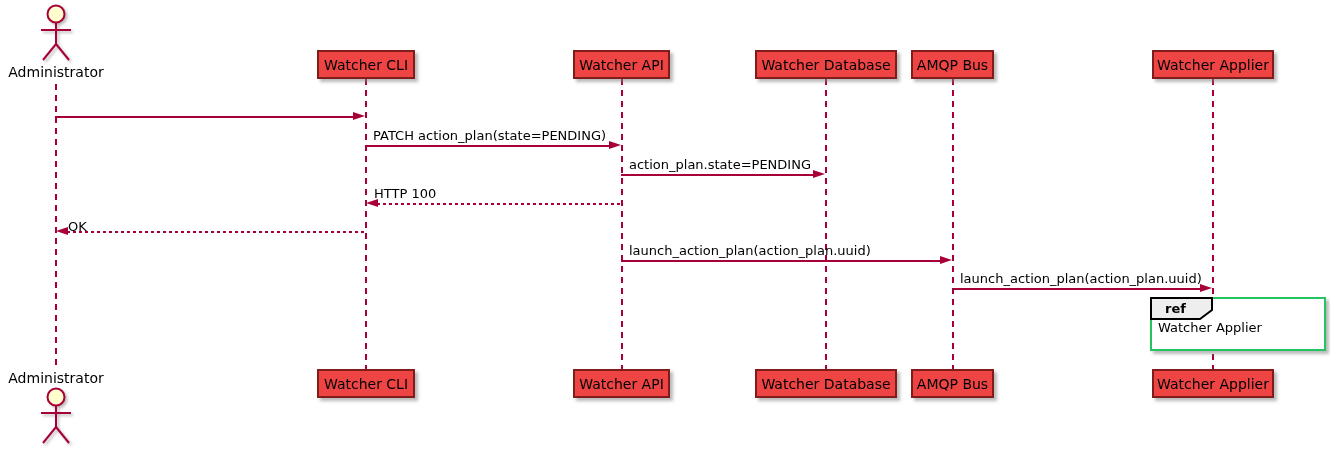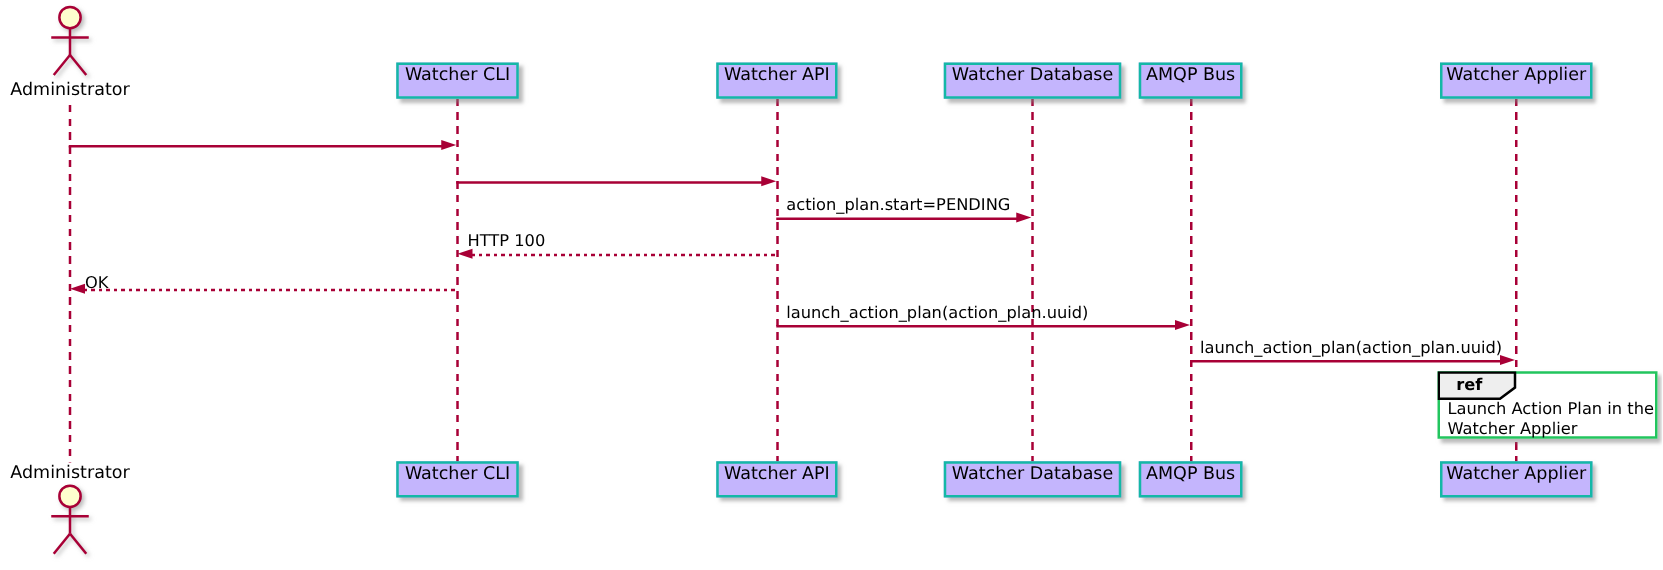--- a/index.html
+++ b/index.html
@@ -12,23 +12,23 @@
     overflow:hidden;
   }
   
   .lifeline{
     position:absolute;width:2px;z-index:1;
     background:repeating-linear-gradient(to bottom,#A80036 0 6px,transparent 6px 11px);
   }
   
   .pbox{
     position:absolute;height:25px;z-index:2;
-    background:#c4b5fd;border:2px solid #14b8a6;
+    background:#ef4444;border:2px solid #7f1d1d;
     box-shadow:3px 3px 3px rgba(130,130,130,0.55);
-    display:flex;align-items:flex-start;justify-content:center;
+    display:flex;align-items:center;justify-content:center;
     font-size:14px;white-space:nowrap;
   }
   
   .actor-svg{position:absolute;z-index:2;filter:drop-shadow(2.5px 2.5px 1.5px rgba(130,130,130,0.55));}
   .actor-label{position:absolute;width:110px;text-align:center;font-size:14px;z-index:2;white-space:nowrap;}
   
   .mline{position:absolute;height:2px;background:#A80036;z-index:3;}
   .mline.dashed{
     background:repeating-linear-gradient(to right,#A80036 0 3px,transparent 3px 6px);
   }
@@ -80,24 +80,25 @@
   <div class="pbox" style="left:911px;top:50px;width:79px;">
       <span>AMQP Bus</span>
     </div>
   <div class="pbox" style="left:1152px;top:50px;width:118px;">
       <span>Watcher Applier</span>
     </div>
 
   <div class="mline" style="left:55px;top:116px;width:299px;"></div>
   <div class="ah r" style="left:353px;top:112px;"></div>
 
+  <div class="mlabel" style="left:373px;top:128px;">PATCH action_plan(state=PENDING)</div>
   <div class="mline" style="left:365px;top:145px;width:245px;"></div>
   <div class="ah r" style="left:609px;top:141px;"></div>
 
-  <div class="mlabel" style="left:629px;top:157px;">action_plan.start=PENDING</div>
+  <div class="mlabel" style="left:629px;top:157px;">action_plan.state=PENDING</div>
   <div class="mline" style="left:621px;top:174px;width:193px;"></div>
   <div class="ah r" style="left:813px;top:170px;"></div>
 
   <div class="mlabel" style="left:374px;top:186px;">HTTP 100</div>
   <div class="mline dashed" style="left:377px;top:203px;width:245px;"></div>
   <div class="ah l" style="left:366px;top:199px;"></div>
 
   <div class="mlabel" style="left:68px;top:219px;">OK</div>
   <div class="mline dashed" style="left:67px;top:231px;width:299px;"></div>
   <div class="ah l" style="left:56px;top:227px;"></div>
@@ -109,21 +110,20 @@
   <div class="mlabel" style="left:960px;top:271px;">launch_action_plan(action_plan.uuid)</div>
   <div class="mline" style="left:952px;top:288px;width:249px;"></div>
   <div class="ah r" style="left:1200px;top:284px;"></div>
 
   <div class="refbox">
     <svg class="ref-header-svg" width="64" height="23" viewBox="0 0 64 23">
       <polygon points="1,1 62,1 62,13 50,22 1,22" fill="#EEEEEE" stroke="#000000" stroke-width="2"></polygon>
     </svg>
     <div class="ref-keyword">ref</div>
     <div class="ref-body">
-      <div>Launch Action Plan in the</div>
       <div>Watcher Applier</div>
     </div>
   </div>
 
   <div class="pbox" style="left:317px;top:369px;width:94px;">
       <span>Watcher CLI</span>
     </div>
   <div class="pbox" style="left:573px;top:369px;width:93px;">
       <span>Watcher API</span>
     </div>

